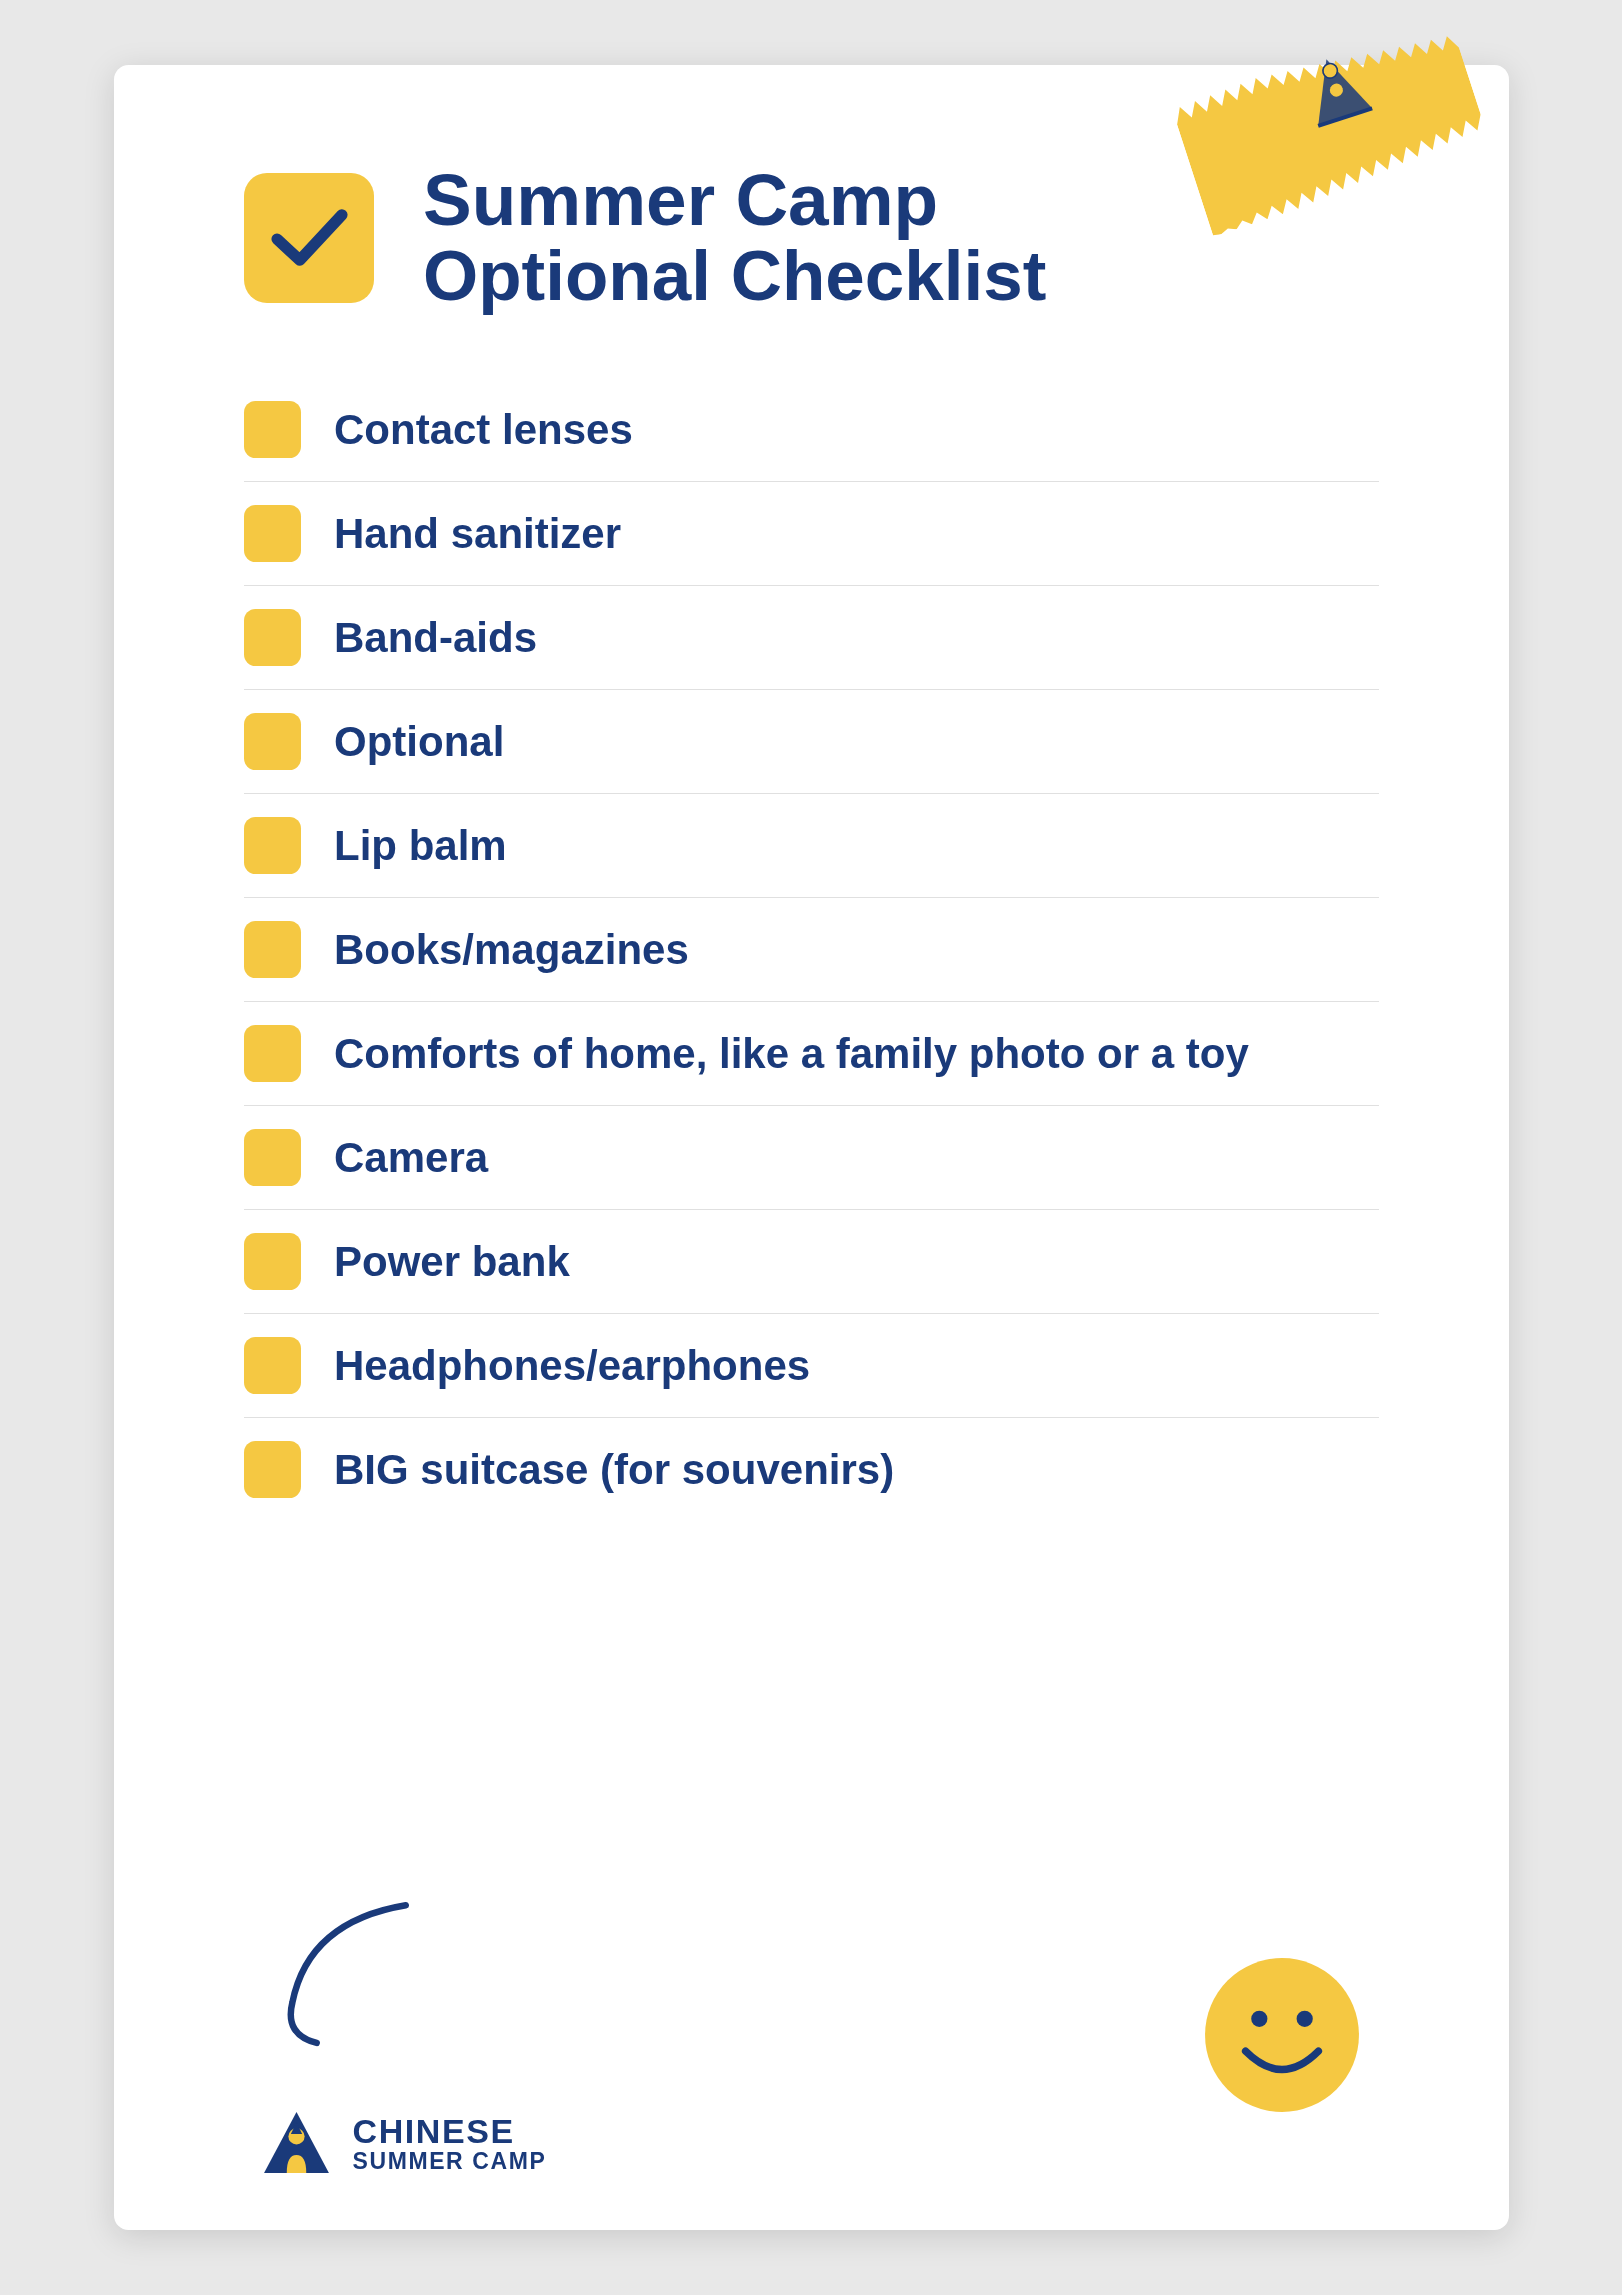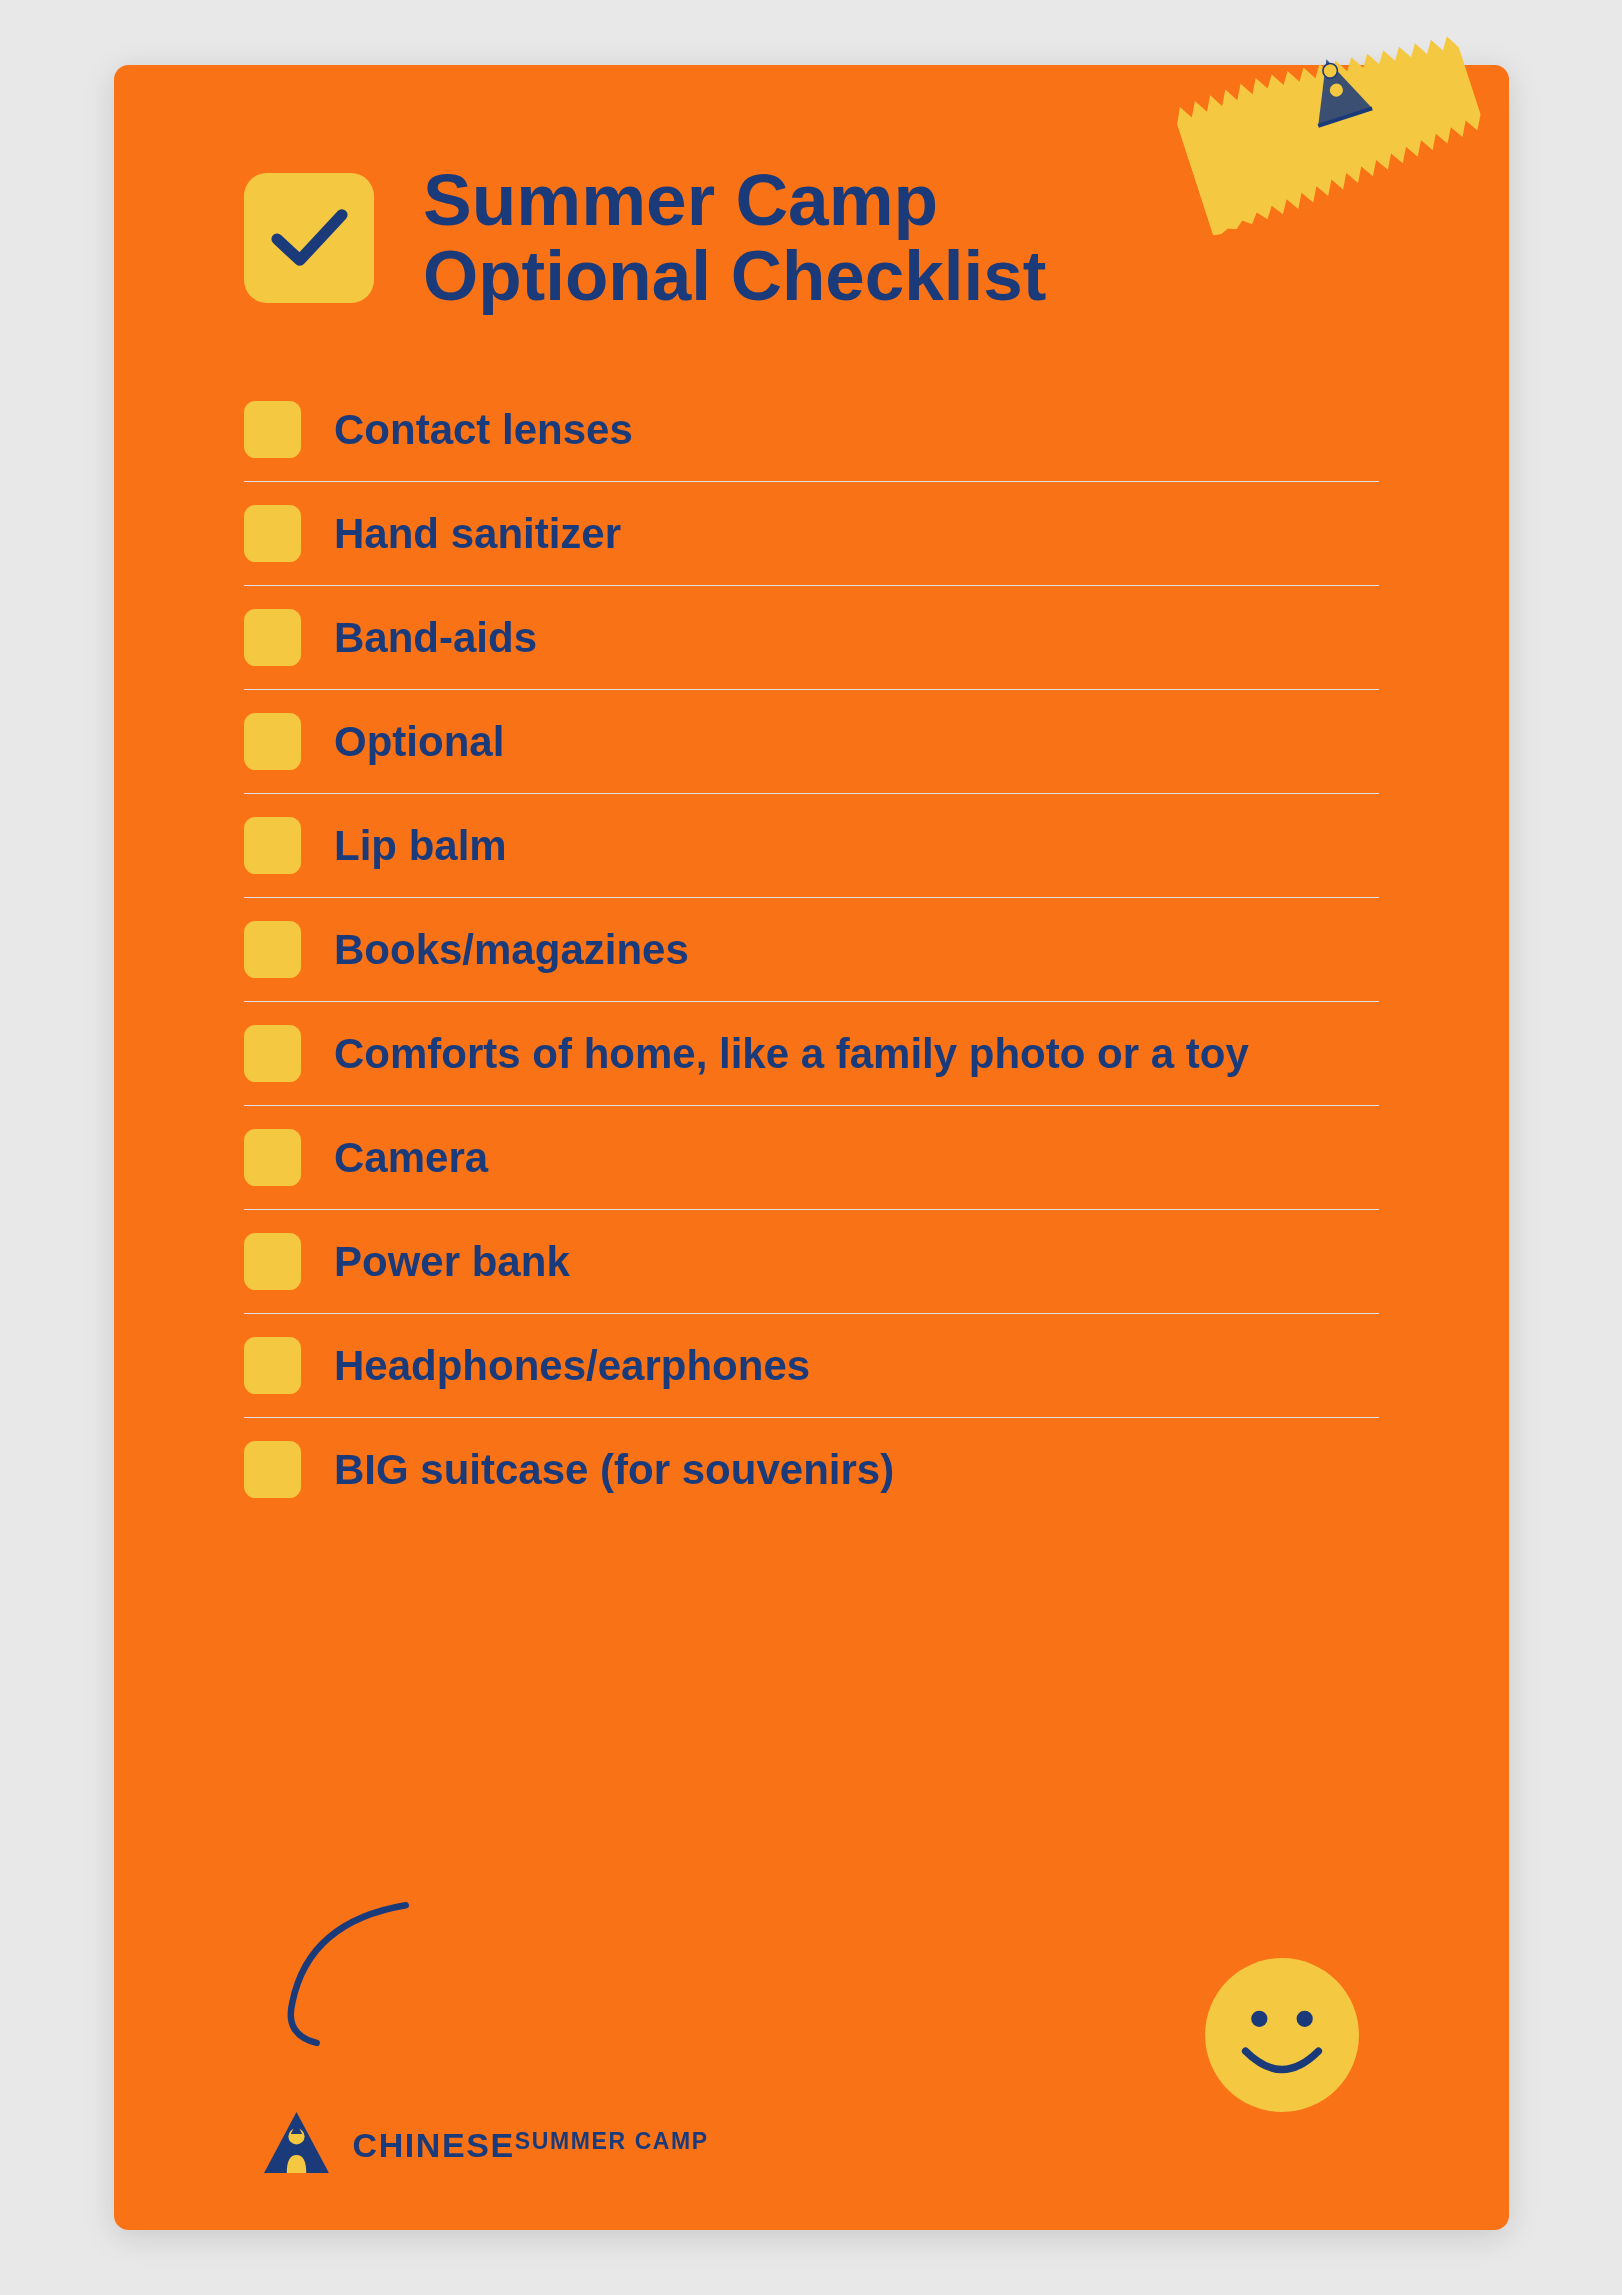--- a/index.html
+++ b/index.html
@@ -12,21 +12,21 @@
       position: relative;
       overflow: hidden;
     }
 
     .page {
       position: absolute;
       top: 65px;
       left: 114px;
       right: 114px;
       bottom: 65px;
-      background: #f97316;
+      background: #ffffff;
       border-radius: 14.6px;
       box-shadow: 0 6.5px 32px rgba(0,0,0,0.13);
       padding: 97px 130px 81px 130px;
     }
 
     
     .header {
       display: flex;
       align-items: center;
       margin-bottom: 65px;
@@ -131,21 +131,21 @@
       z-index: 5;
     }
 
     .logo-tent {
       width: 73px;
       height: 73px;
     }
 
     .logo-text {
       display: flex;
-      flex-direction: row;
+      flex-direction: column;
     }
 
     .logo-chinese {
       font-size: 34px;
       font-weight: 900;
       color: #1a3a7a;
       line-height: 1;
       letter-spacing: 1.6px;
     }
 

